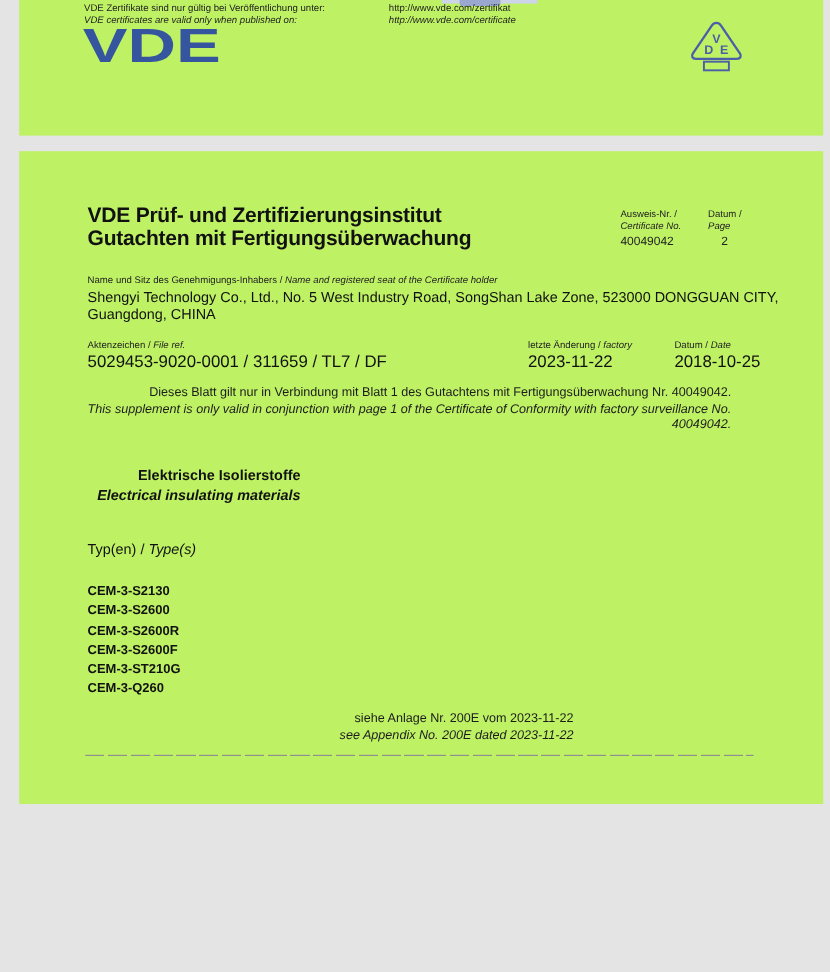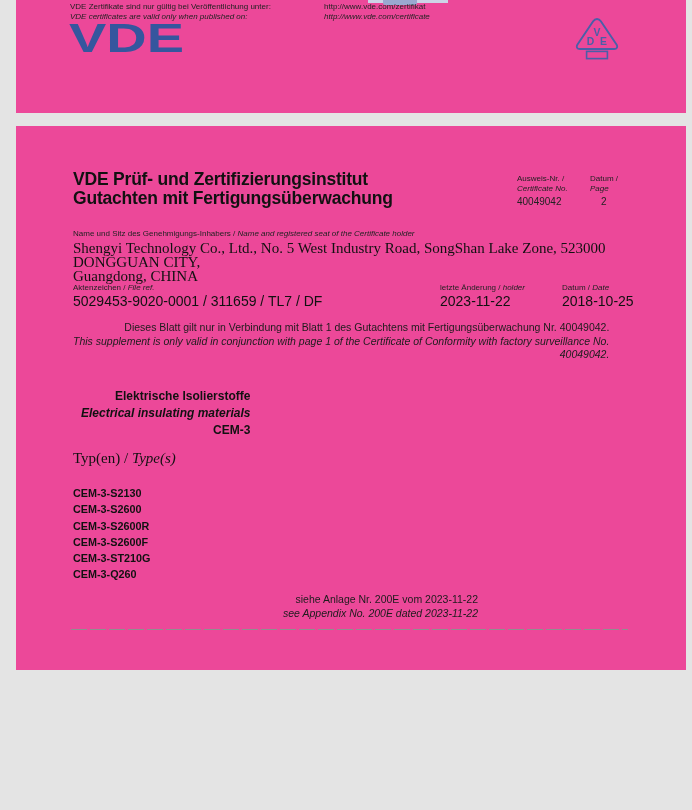--- a/index.html
+++ b/index.html
@@ -3,35 +3,35 @@
 <meta charset="utf-8">
 <style>
   html,body{margin:0;padding:0;}
   body{
     width:692px;height:810px;position:relative;overflow:hidden;
     background:#e4e4e4;
     font-family:"Liberation Sans","DejaVu Sans",sans-serif;
     color:#1c1c1c;
     -webkit-font-smoothing:antialiased;
   }
-  .page{position:absolute;left:16px;width:670px;background:#ec4899;}
+  .page{position:absolute;left:16px;width:670px;background:#bef264;}
   #page1{top:0;height:113px;}
   #page2{top:126px;height:544px;}
   .abs{position:absolute;}
 
   
   .tiny{font-size:8px;line-height:10px;color:#222;}
   .it{font-style:italic;}
   .frag-light{position:absolute;left:352px;top:0;width:80px;height:3px;background:#cdd4e7;}
   .frag-dark{position:absolute;left:367px;top:0;width:34px;height:5px;background:#9aa8d0;border-radius:0 0 2px 2px;}
 
   
   .title{font-size:17.5px;font-weight:bold;line-height:19px;letter-spacing:-0.2px;color:#111;}
   .lbl{font-size:8px;line-height:10px;color:#222;}
-  .body-txt{font-size:15px;line-height:14px;color:#111;font-family:Liberation Serif, serif;}
+  .body-txt{font-size:12px;line-height:14px;color:#111;}
   .val{font-size:14px;line-height:13px;color:#111;}
   .certnum{font-size:10px;margin-top:3px;font-style:normal;}
   .para{font-size:10.5px;line-height:13.5px;text-align:right;}
   .sect{font-size:12px;font-weight:bold;line-height:17px;color:#111;}
   .types div{font-size:10.8px;font-weight:bold;line-height:16.3px;color:#111;}
   .dash-line{height:1px;background:repeating-linear-gradient(90deg,#8f8f8f 0 16px,transparent 16px 19px);}
 </style>
 </head>
 <body>
 
@@ -91,40 +91,39 @@
   </div>
   <div class="abs body-txt" style="left:57px;top:115px;">
     <div>Shengyi Technology Co., Ltd., No. 5 West Industry Road, SongShan Lake Zone, 523000 DONGGUAN CITY,</div>
     <div>Guangdong, CHINA</div>
   </div>
 
   <div class="abs lbl" style="left:57px;top:157px;">
     <span>Aktenzeichen / </span><span class="it">File ref.</span>
   </div>
   <div class="abs lbl" style="left:424px;top:157px;">
-    <span>letzte Änderung / </span><span class="it">holder</span>
+    <span>letzte Änderung / </span><span class="it">factory</span>
   </div>
   <div class="abs lbl" style="left:546px;top:157px;">
     <span>Datum / </span><span class="it">Date</span>
   </div>
 
   <div class="abs val" style="left:57px;top:169px;">5029453-9020-0001 / 311659 / TL7 / DF</div>
   <div class="abs val" style="left:424px;top:169px;">2023-11-22</div>
   <div class="abs val" style="left:546px;top:169px;">2018-10-25</div>
 
   <div class="abs para" style="left:57px;top:195px;">
     <div>Dieses Blatt gilt nur in Verbindung mit Blatt 1 des Gutachtens mit Fertigungsüberwachung Nr. 40049042.</div>
     <div class="it">This supplement is only valid in conjunction with page 1 of the Certificate of Conformity with factory surveillance No.</div>
     <div class="it">40049042.</div>
   </div>
 
   <div class="abs sect" style="left:65px;top:262px;text-align:right;">
     <div>Elektrische Isolierstoffe</div>
     <div class="it">Electrical insulating materials</div>
-    <div>CEM-3</div>
   </div>
 
   <div class="abs body-txt" style="left:57px;top:325px;">
     <span>Typ(en) / </span><span class="it">Type(s)</span>
   </div>
 
   <div class="abs types" style="left:57px;top:359px;">
     <div>CEM-3-S2130</div>
     <div>CEM-3-S2600</div>
     <div>CEM-3-S2600R</div>

